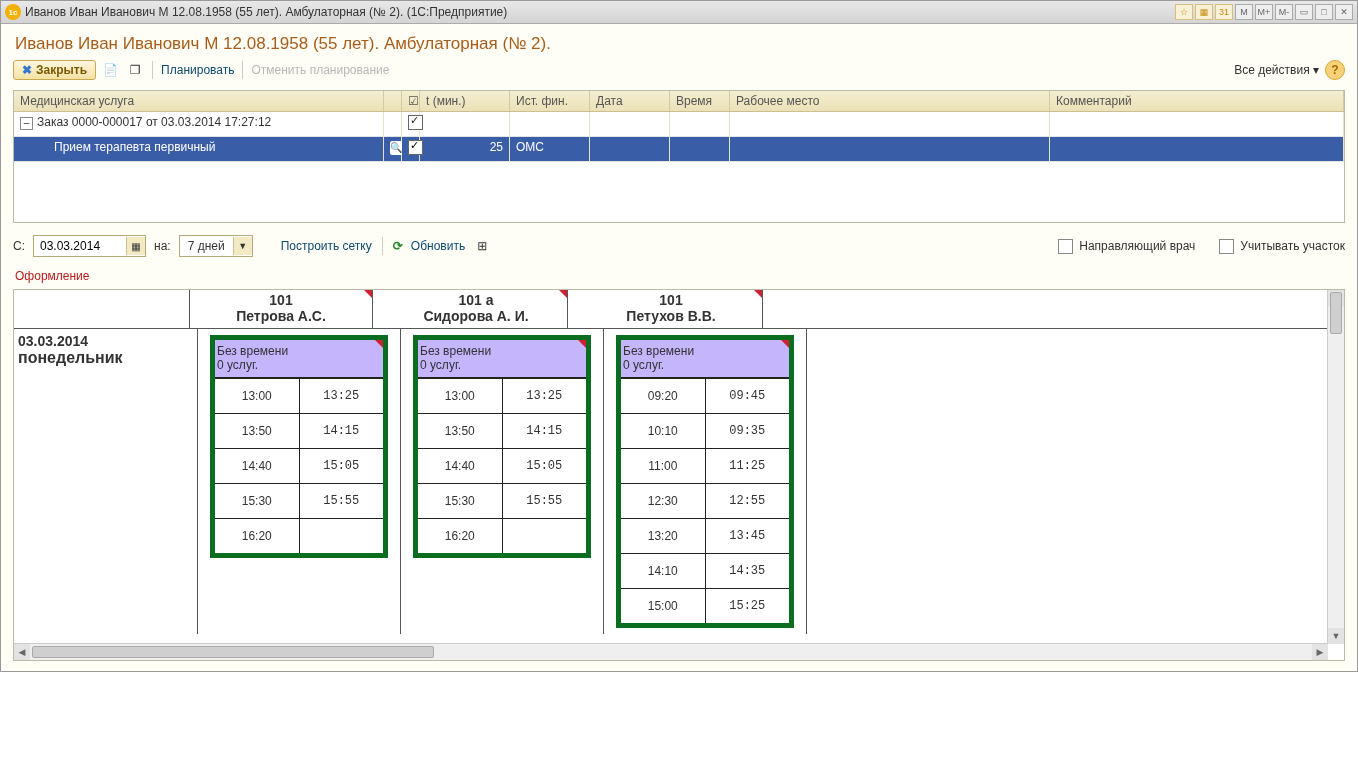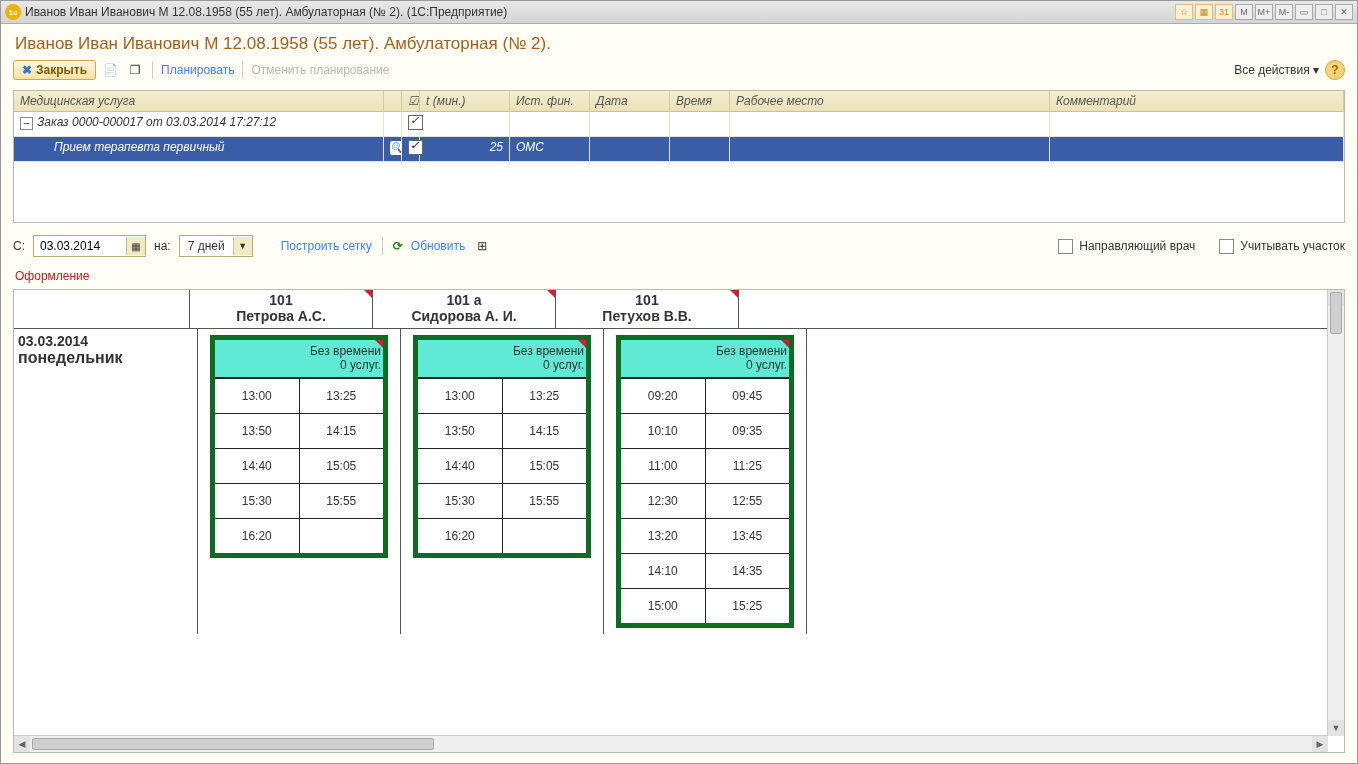--- a/index.html
+++ b/index.html
@@ -1,35 +1,35 @@
 <!DOCTYPE html>
 <html><head>
 <meta charset="utf-8">
 <style>
 html,body{margin:0;padding:0;font-family:Arial,sans-serif;font-size:12px;color:#333;background:#fff;}
-.window{width:1358px;height:764px;background:#fefdf6;border:1px solid #999;box-sizing:border-box;display:flex;flex-direction:column;}
+.window{width:1358px;height:672px;background:#fefdf6;border:1px solid #999;box-sizing:border-box;display:flex;flex-direction:column;}
 .titlebar{height:22px;background:linear-gradient(#e8e8e8,#d4d4d4);border-bottom:1px solid #aaa;display:flex;align-items:center;padding:0 4px;gap:4px;}
 .titlebar-icon{width:16px;height:16px;background:#f2b100;border-radius:50%;display:flex;align-items:center;justify-content:center;font-size:8px;font-weight:bold;color:#fff;}
 .titlebar-text{flex:1;color:#333;font-size:12px;}
 .titlebar-btns{display:flex;gap:2px;align-items:center;}
 .tb-btn{width:16px;height:14px;border:1px solid #aaa;background:#eee;font-size:9px;display:flex;align-items:center;justify-content:center;color:#666;cursor:pointer;}
 .tb-btn.orange{color:#c88c0c;background:#f9f0d8;border-color:#d8c07a;}
 .content{flex:1;padding:6px 12px 0 12px;display:flex;flex-direction:column;overflow:hidden;}
 .page-title{color:#a85e1a;font-size:17px;margin:4px 0 6px 2px;}
 .toolbar{display:flex;align-items:center;gap:6px;margin-bottom:10px;}
 .btn-close{display:flex;align-items:center;gap:4px;background:linear-gradient(#fff7df,#f4e2a5);border:1px solid #c9a94f;border-radius:3px;padding:2px 8px;color:#7a5a00;font-weight:bold;cursor:pointer;}
 .btn-close .x{color:#3377cc;font-weight:bold;}
 .tool-icon{width:16px;height:16px;border:1px solid transparent;display:flex;align-items:center;justify-content:center;cursor:pointer;font-size:12px;}
 .tool-sep{width:1px;height:18px;background:#ccc;margin:0 2px;}
-.link-plain{color:#3b82f6;cursor:pointer;}
+.link-plain{color:#0c4a6e;cursor:pointer;}
 .link-disabled{color:#b8b8b8;}
 .toolbar-right{margin-left:auto;display:flex;align-items:center;gap:6px;}
 .all-actions{color:#333;cursor:pointer;}
 .help-icon{width:18px;height:18px;border-radius:50%;background:#f8d27a;border:1px solid #d8a830;display:flex;align-items:center;justify-content:center;font-weight:bold;color:#9a6a00;cursor:pointer;}
-.grid{border:1px solid #bba;background:#fff;font-style:italic;}
+.grid{border:1px solid #bba;background:#fff;}
 .grid-header{display:grid;grid-template-columns:370px 18px 18px 90px 80px 80px 60px 320px auto;background:linear-gradient(#f4eed0,#ebe1b8);border-bottom:1px solid #cdbf8f;}
 .gh{padding:3px 6px;border-right:1px solid #d6cba0;font-size:12px;color:#555;white-space:nowrap;overflow:hidden;}
 .grid-row{display:grid;grid-template-columns:370px 18px 18px 90px 80px 80px 60px 320px auto;border-bottom:1px solid #e3e3e3;}
 .gc{padding:3px 6px;border-right:1px solid #e8e3cf;font-size:12px;}
 .grid-row.order .gc{background:#fff;}
 .grid-row.selected .gc{background:#3a5da8;color:#fff;}
 .expand{display:inline-block;width:11px;height:11px;border:1px solid #888;text-align:center;line-height:9px;margin-right:4px;font-size:10px;}
 .chk{width:13px;height:13px;border:1px solid #666;background:#fff;display:inline-block;position:relative;}
 .chk.checked:after{content:"✓";position:absolute;top:-2px;left:1px;font-size:11px;color:#222;}
 .chk.white.checked:after{color:#000;}
@@ -55,25 +55,25 @@
 .rescol .room{font-weight:bold;font-size:14px;}
 .rescol .doc{font-weight:bold;font-size:14px;}
 .red-tri{position:absolute;top:0;right:0;width:0;height:0;border-left:8px solid transparent;border-top:8px solid #c23;}
 .sched-body-row{display:flex;}
 .datecell{width:175px;min-width:175px;border-right:1px solid #555;padding:4px 4px;}
 .datecell .d{font-weight:bold;font-size:14px;}
 .datecell .w{font-weight:bold;font-size:16px;}
 .slotcard{width:178px;min-width:178px;border-right:1px solid #555;padding:6px 12px 6px 12px;}
 .card{border:5px solid #0a6d1f;background:#fff;position:relative;}
 .card .red-tri2{position:absolute;top:0;right:0;width:0;height:0;border-left:8px solid transparent;border-top:8px solid #c23;}
-.card-head{background:#5eead4;text-align:right;padding:4px 2px;border-bottom:1px solid #222;font-size:12px;line-height:1.2;}
+.card-head{background:#c4b5fd;text-align:left;padding:4px 2px;border-bottom:1px solid #222;font-size:12px;line-height:1.2;}
 .slot-row{display:flex;border-top:1px solid #222;align-items:center;}
 .slot-row:first-of-type{border-top:none;}
 .slot{flex:1;text-align:center;padding:10px 4px;font-size:12px;border-right:1px solid #222;}
-.slot:last-child{border-right:none;}
+.slot:last-child{border-right:none;font-family:Liberation Mono, monospace;}
 .slot.hl{background:#ffef00;}
 .vscroll{position:absolute;right:0;top:0;bottom:16px;width:16px;background:#efefef;border-left:1px solid #ccc;}
 .vscroll .thumb{position:absolute;left:2px;right:2px;top:2px;height:40px;background:#cfcfcf;border:1px solid #aaa;border-radius:2px;}
 .vscroll .arr{position:absolute;left:0;right:0;height:16px;display:flex;align-items:center;justify-content:center;font-size:9px;color:#666;background:#e3e3e3;}
 .vscroll .arr.up{top:0;}
 .vscroll .arr.dn{bottom:0;}
 .hscroll{position:absolute;left:0;right:16px;bottom:0;height:16px;background:#efefef;border-top:1px solid #ccc;}
 .hscroll .arr{position:absolute;top:0;bottom:0;width:16px;display:flex;align-items:center;justify-content:center;font-size:9px;color:#666;background:#e3e3e3;}
 .hscroll .arr.l{left:0;}
 .hscroll .arr.r{right:0;}
@@ -188,21 +188,21 @@
           </label>
       </div>
     </div>
 
     <div class="link-blue">Оформление</div>
 
     <div class="schedule-wrap">
       <div class="sched-inner">
         <div class="sched-header-row">
           <div class="datecol"></div>
-          <div id="reshdrs" style="display:flex;">
+          <div id="reshdrs" style="display:flex;gap:12px;">
               <div class="rescol">
                 <div class="red-tri"></div>
                 <div class="room">101</div>
                 <div class="doc">Петрова А.С.</div>
               </div>
               <div class="rescol">
                 <div class="red-tri"></div>
                 <div class="room">101 а</div>
                 <div class="doc">Сидорова А. И.</div>
               </div>

